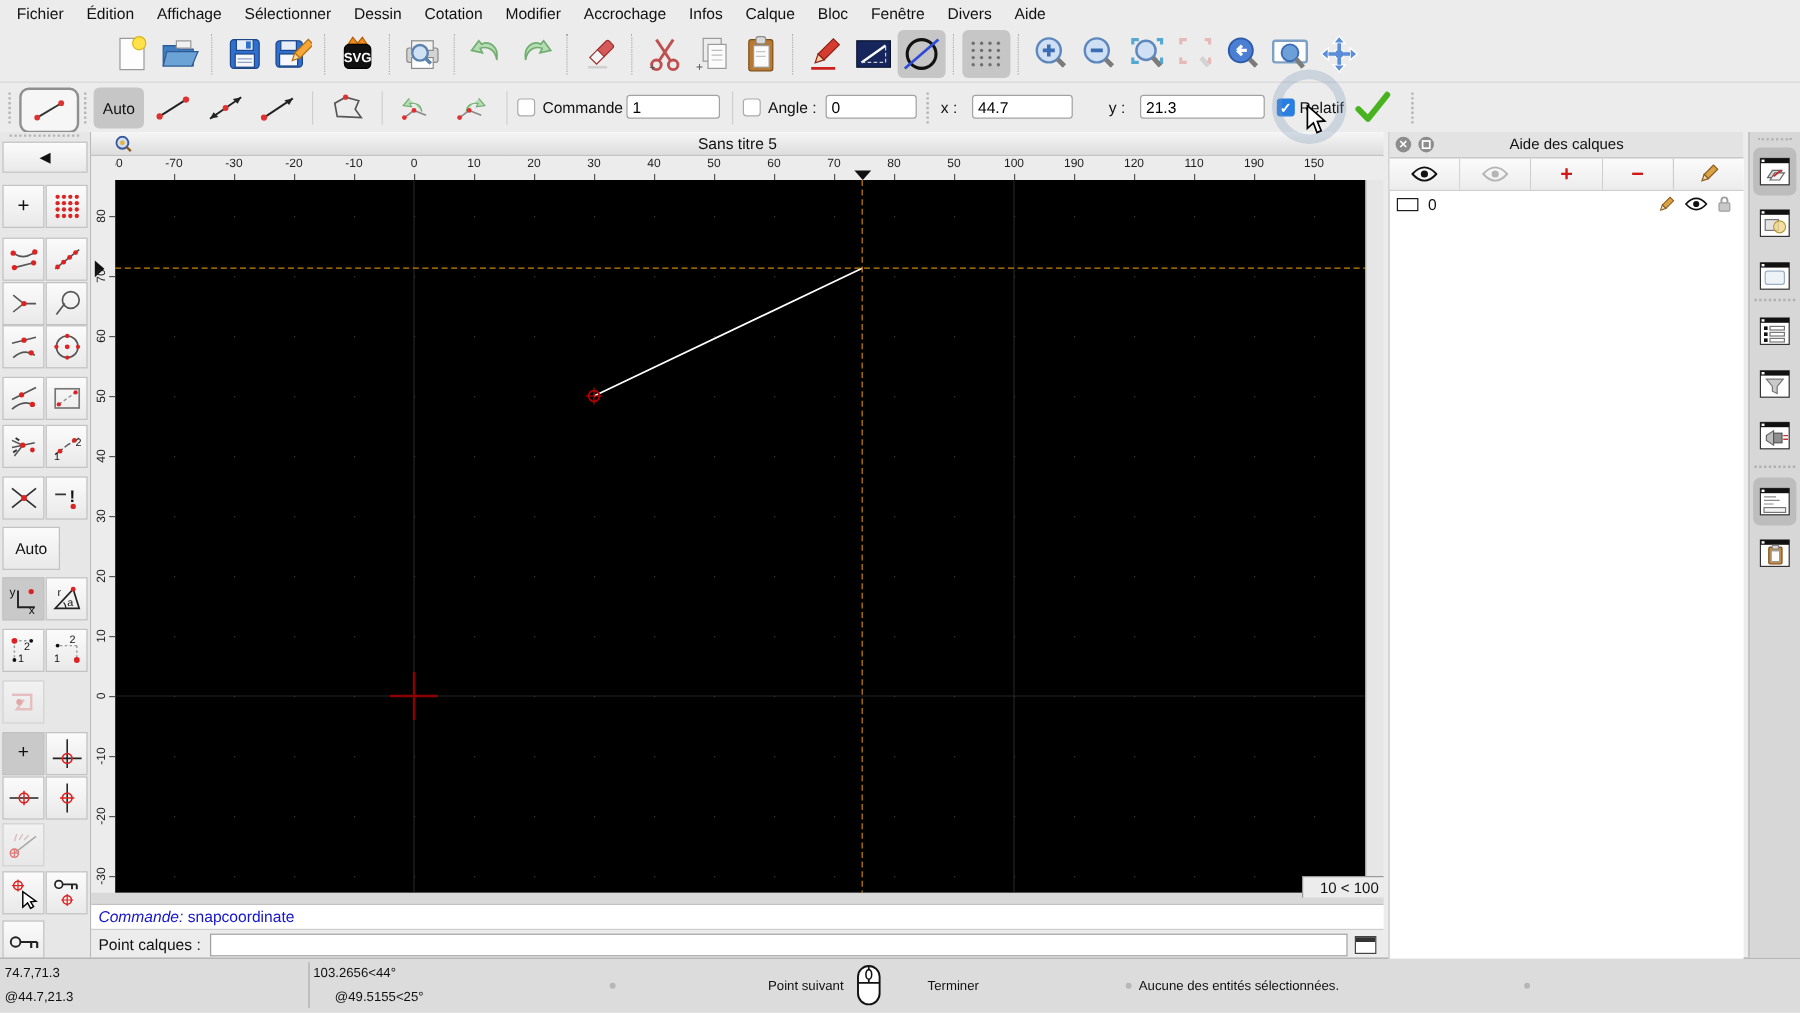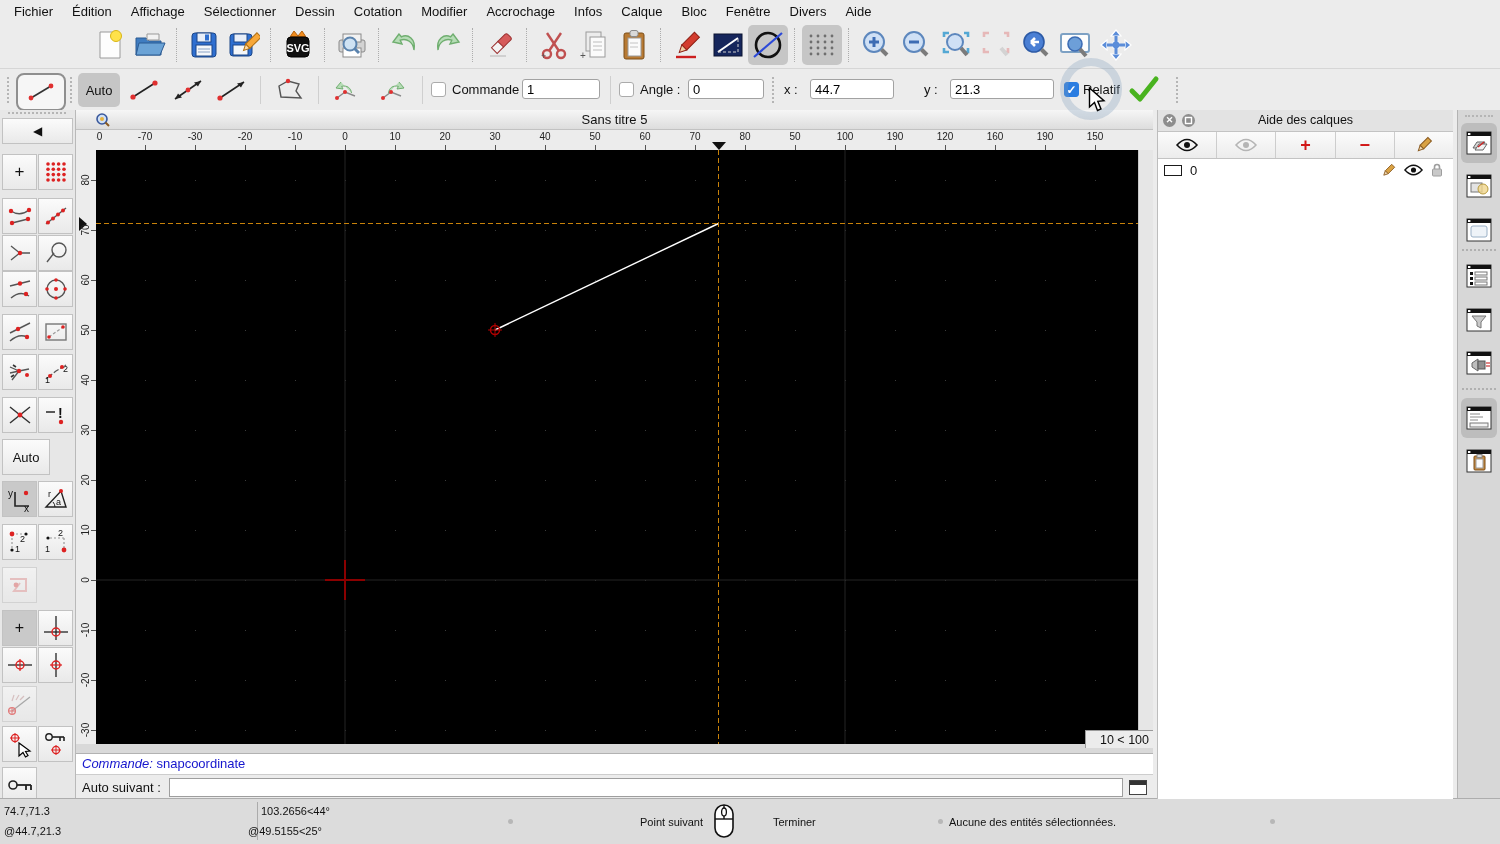--- a/index.html
+++ b/index.html
@@ -830,21 +830,21 @@
     <span class="hlabel" style="left: 649px;">80</span>
     <div class="htick" style="left: 698.5px;"></div>
     <span class="hlabel" style="left: 699px;">50</span>
     <div class="htick" style="left: 748.5px;"></div>
     <span class="hlabel" style="left: 749px;">100</span>
     <div class="htick" style="left: 798.5px;"></div>
     <span class="hlabel" style="left: 799px;">190</span>
     <div class="htick" style="left: 848.5px;"></div>
     <span class="hlabel" style="left: 849px;">120</span>
     <div class="htick" style="left: 898.5px;"></div>
-    <span class="hlabel" style="left: 899px;">160</span>
+    <span class="hlabel" style="left: 899px;">110</span>
     <div class="htick" style="left: 948.5px;"></div>
     <span class="hlabel" style="left: 949px;">190</span>
     <div class="htick" style="left: 998.5px;"></div>
     <span class="hlabel" style="left: 999px;">150</span>
   </div>
 <div class="abs vruler" id="vruler">
   <div class="vmarker" id="vmarker" style="top: 66.5px;"></div>
 <div class="vtick" style="top: 29.5px;"></div>
     <span class="vlabel" style="top: 30px;">80</span>
     <div class="vtick" style="top: 79.5px;"></div>
@@ -888,31 +888,31 @@
 <div class="abs vscroll"></div>
 <div class="abs bottom-strip"></div>
 <div class="abs grid-status">10 &lt; 100</div>
 
 <div class="abs cmd-history">
   <span class="it">Commande:</span>
   <span> </span>
   <span>snapcoordinate</span>
 </div>
 <div class="abs cmd-row">
-  <label>Auto suivant :</label>
+  <label>Point calques :</label>
   <input class="cmd-input" value="" style="">
   <div class="cmd-togglewin"></div>
 </div>
 
 <div class="abs statusbar">
   <span class="st" style="left:4px;top:6px">74.7,71.3</span>
   <span class="st" style="left:4px;top:26px">@44.7,21.3</span>
   <div class="stsep" style="left:257px;top:3px;height:38px"></div>
   <span class="st" style="left:261px;top:6px">103.2656&lt;44°</span>
-  <span class="st" style="left:248px;top:26px">@49.5155&lt;25°</span>
+  <span class="st" style="left:279px;top:26px">@49.5155&lt;25°</span>
   <div class="grip" style="left:508px;top:20px"></div>
   <span class="st" style="left:640px;top:17px">Point suivant</span>
   <div class="st" style="left:712px;top:4px">
     <svg width="24" height="36" viewBox="0 0 24 36">
         <rect x="3" y="2" width="18" height="32" rx="9" fill="#fff" stroke="#111" stroke-width="1.6"></rect>
         <line x1="12" y1="2" x2="12" y2="16" stroke="#111" stroke-width="1.4"></line>
         <line x1="3" y1="16" x2="21" y2="16" stroke="#111" stroke-width="1.4"></line>
         <ellipse cx="12" cy="9" rx="2.4" ry="4" fill="#fff" stroke="#111" stroke-width="1.3"></ellipse>
       </svg>
   </div>

